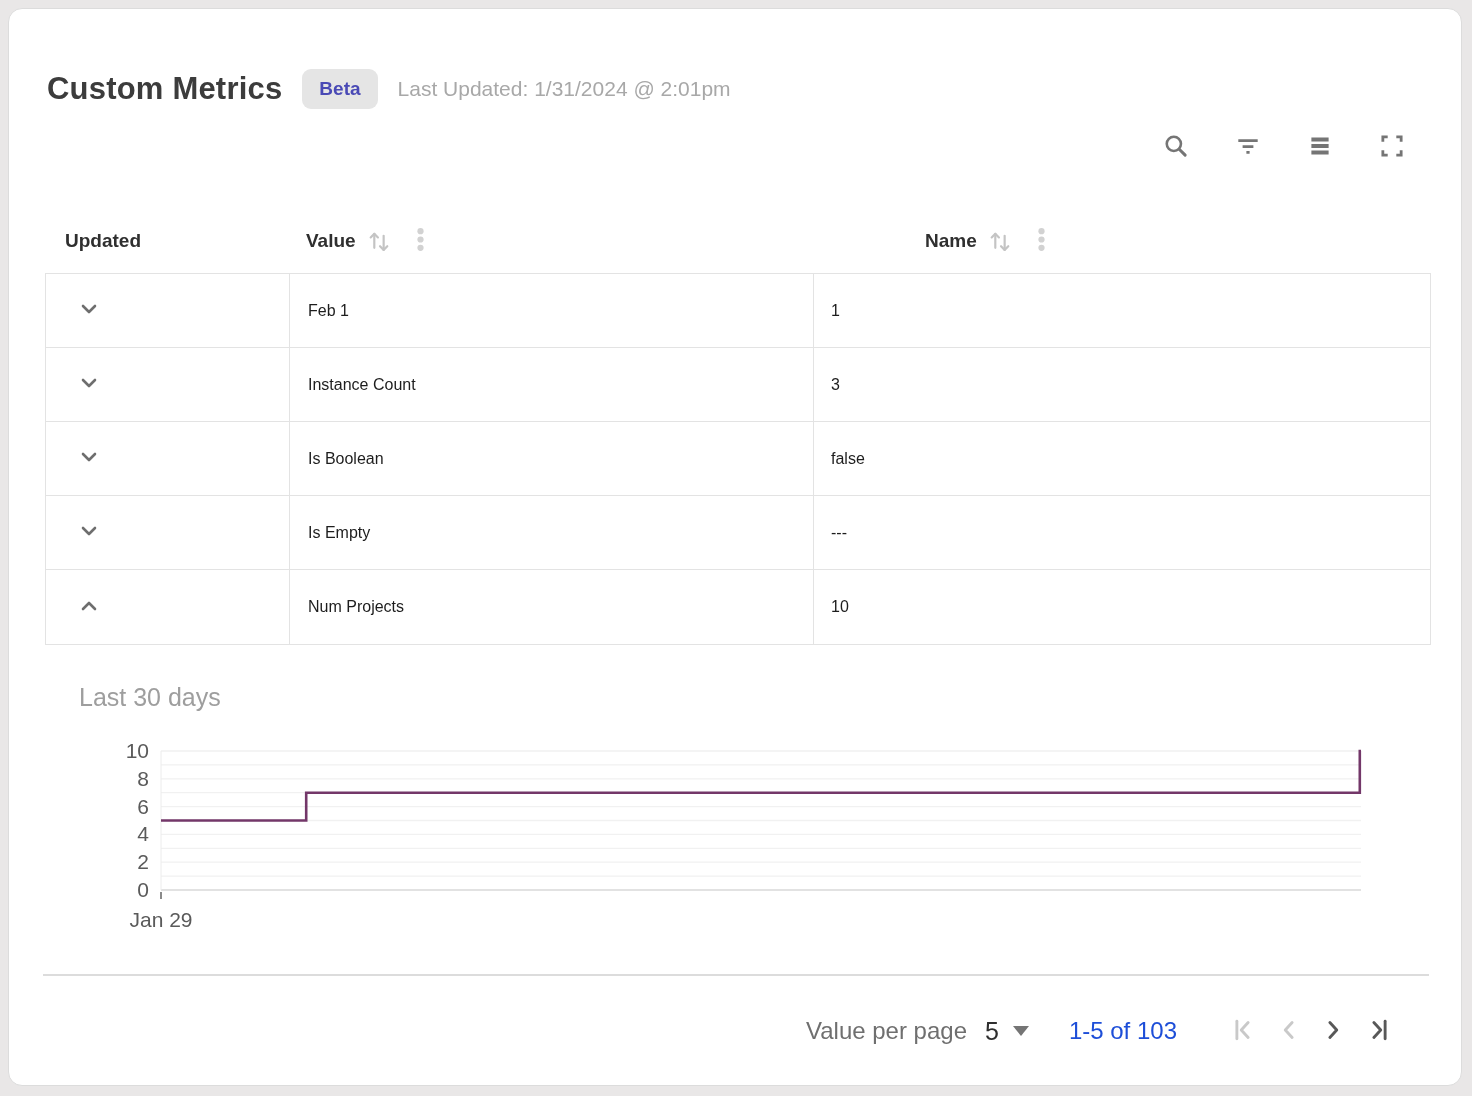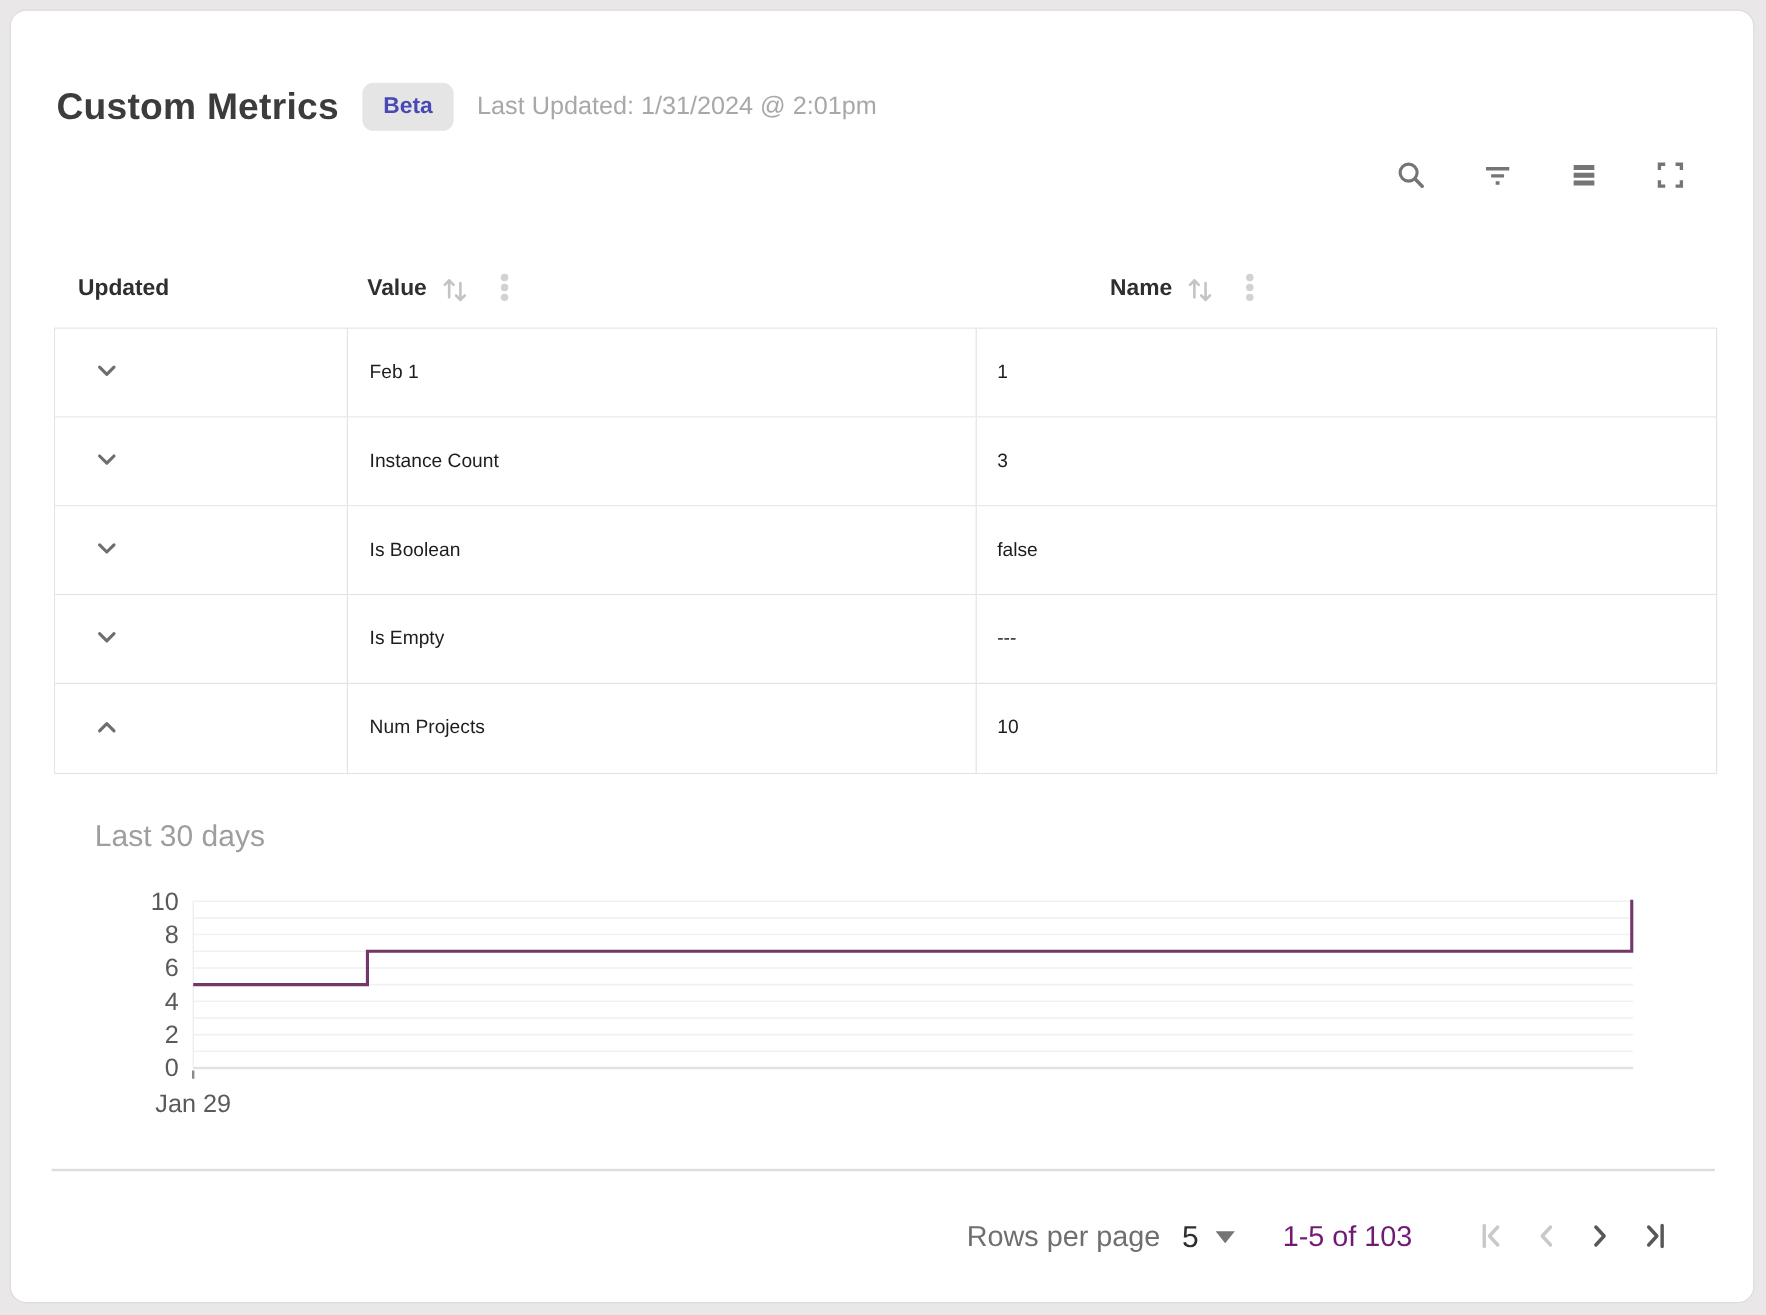--- a/index.html
+++ b/index.html
@@ -40,21 +40,21 @@
   
   .chart-title { position:absolute; left:70px; top:674px; font-size:25px; color:#9e9e9e;text-align:center; }
   .trend-chart { position:absolute; left:100px; top:730px; }
 
   
   .footer { position:absolute; left:34px; top:965px; width:1386px; height:112px; border-top:2px solid #dcdcdc; display:flex; align-items:center; justify-content:flex-end; padding-right:30px; }
   .rpp-label { font-size:24px; color:#6f6f6f; margin-right:18px; }
   .rpp-select { display:flex; align-items:center; background:none; border:none; cursor:pointer; margin-right:40px; }
   .rpp-value { font-size:25px; color:#2f2f2f; margin-right:14px; }
   .dd-arrow { width:0; height:0; border-left:8px solid transparent; border-right:8px solid transparent; border-top:10px solid #757575; }
-  .range-label { font-size:24px; color:#701a75; margin-right:46px; }
+  .range-label { font-size:24px; color:#1d4ed8; margin-right:46px; }
   .nav-btn { background:none; border:none; width:44px; height:44px; display:flex; align-items:center; justify-content:center; cursor:pointer; }
   .nav-btn.disabled { cursor:default; }
 </style>
 </head>
 <body>
 
 <div class="card">
 
   <div class="header-row">
     <div class="page-title">Custom Metrics</div>
@@ -238,21 +238,21 @@
       <text x="40" y="130.2" text-anchor="end" fill="#5a5a5a" font-size="21" font-family="Liberation Sans, sans-serif">2</text>
       <text x="40" y="102.4" text-anchor="end" fill="#5a5a5a" font-size="21" font-family="Liberation Sans, sans-serif">4</text>
       <text x="40" y="74.6" text-anchor="end" fill="#5a5a5a" font-size="21" font-family="Liberation Sans, sans-serif">6</text>
       <text x="40" y="46.8" text-anchor="end" fill="#5a5a5a" font-size="21" font-family="Liberation Sans, sans-serif">8</text>
       <text x="40" y="19" text-anchor="end" fill="#5a5a5a" font-size="21" font-family="Liberation Sans, sans-serif">10</text>
       <text x="52" y="188" text-anchor="middle" fill="#5a5a5a" font-size="21" font-family="Liberation Sans, sans-serif">Jan 29</text>
       <polyline points="52,81.5 197.2,81.5 197.2,53.7 1250.8,53.7 1250.8,12 1252,12" fill="none" stroke="#733769" stroke-width="2.6"></polyline>
     </svg>
 
   <div class="footer">
-    <span class="rpp-label">Rows per page</span>
+    <span class="rpp-label">Value per page</span>
     <button class="rpp-select">
       <span class="rpp-value">5</span>
       <span class="dd-arrow"></span>
     </button>
     <span class="range-label">1-5 of 103</span>
     <button class="nav-btn disabled">
       <span>
         <svg width="30" height="30" viewBox="0 0 24 24" fill="none" stroke="#c9c9c9" stroke-width="2.3" stroke-linecap="round" stroke-linejoin="round">
           <line x1="5.5" y1="5" x2="5.5" y2="19"></line>
           <polyline points="14.5,6 9,12 14.5,18"></polyline>

